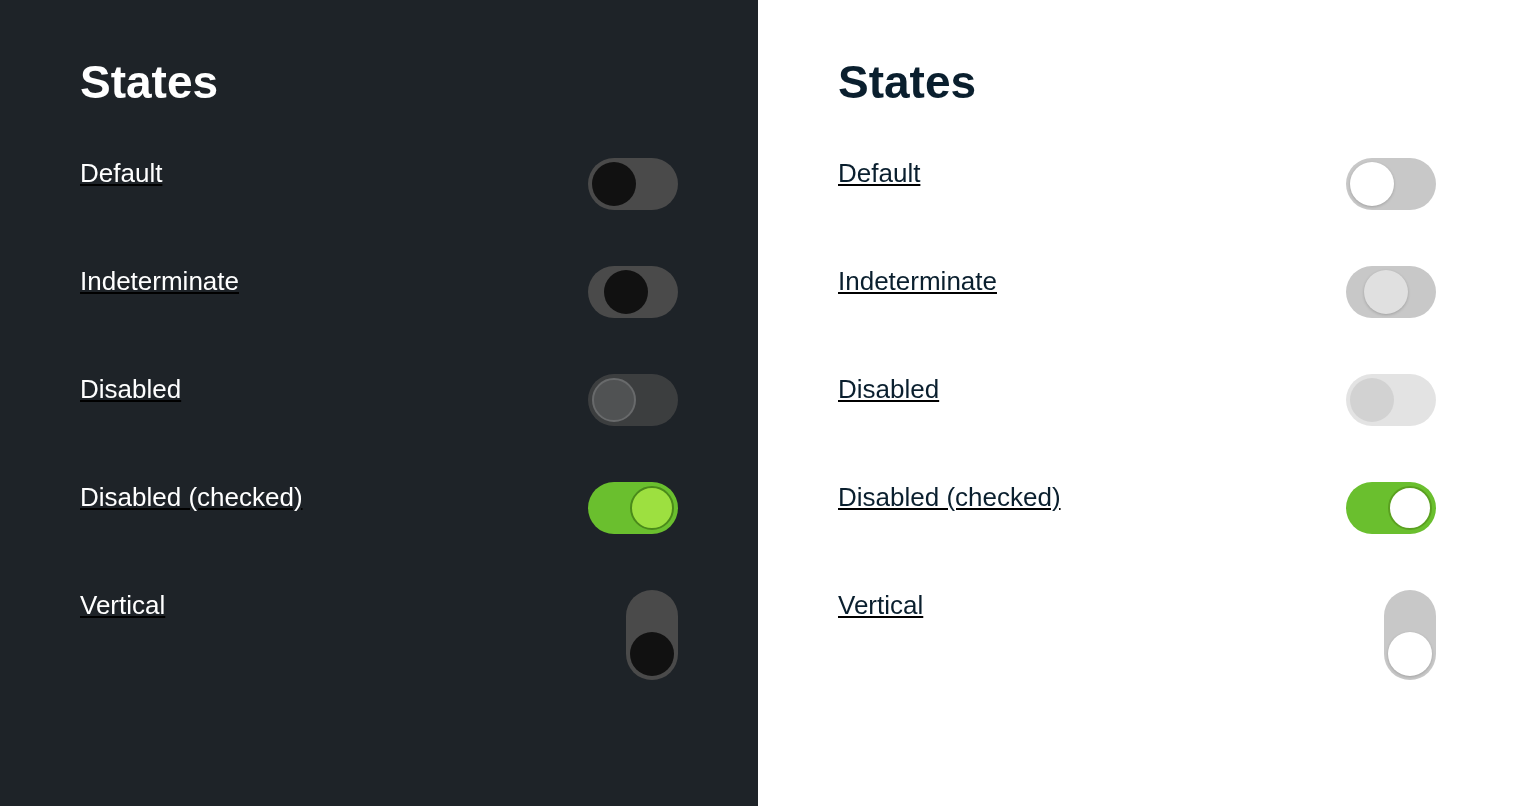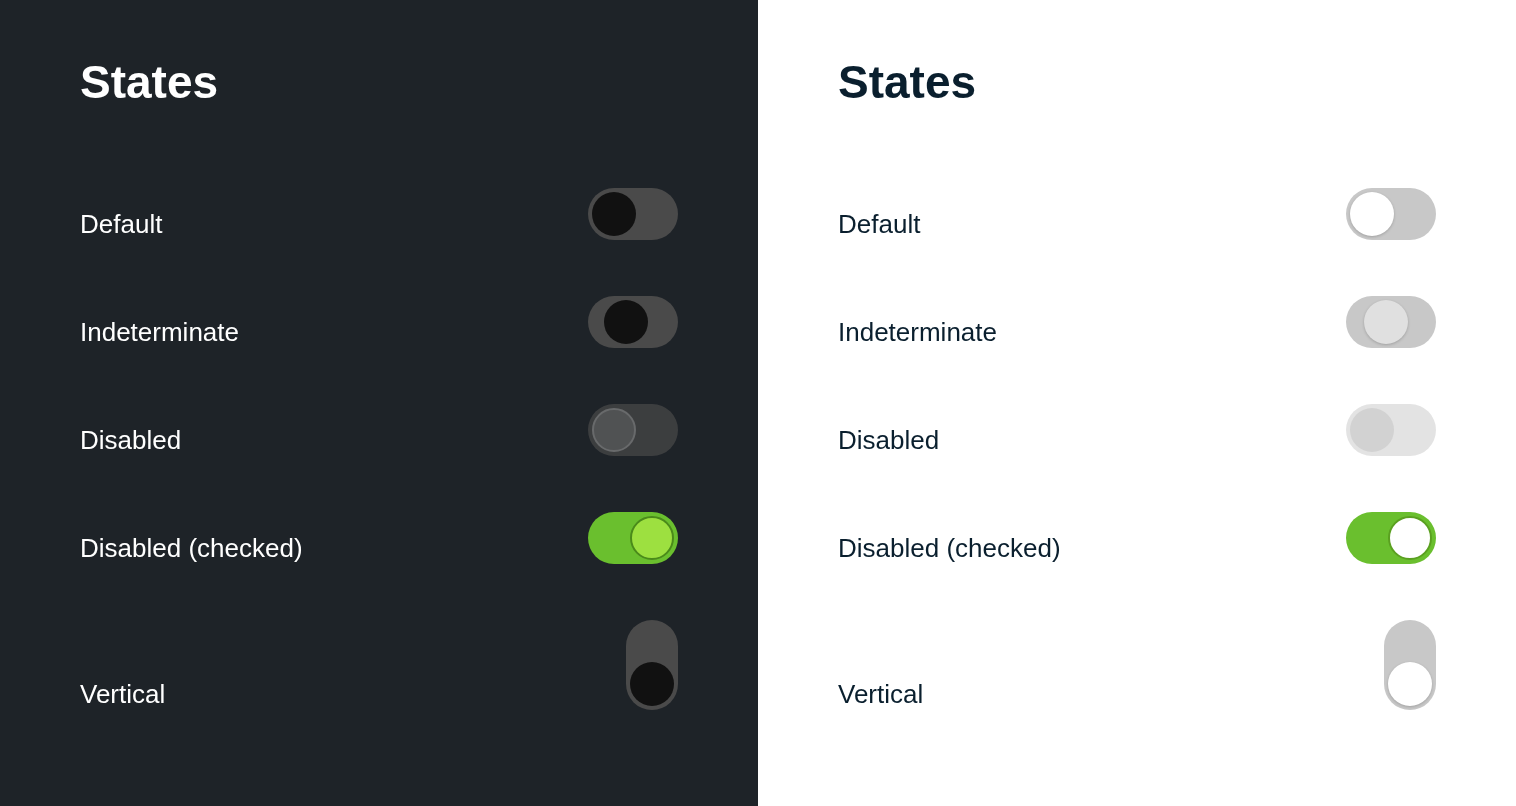--- a/index.html
+++ b/index.html
@@ -24,36 +24,37 @@
       background-color: #1e2328;
     }
 
     .panel-light {
       background-color: #ffffff;
     }
 
     .panel-title {
       font-size: 46px;
       font-weight: 700;
-      margin-bottom: 51px;
+      margin-bottom: 21px;
     }
 
     .panel-dark .panel-title {
       color: #ffffff;
     }
 
     .panel-light .panel-title {
       color: #0a1f2e;
     }
 
     .state-row {
       display: flex;
-      align-items: flex-end;
+      align-items: flex-start;
       justify-content: space-between;
       padding: 28px 0;
+      text-decoration: underline;
     }
 
     .state-label {
       font-size: 26px;
       font-weight: 400;
     }
 
     .panel-dark .state-label {
       color: #ffffff;
     }

